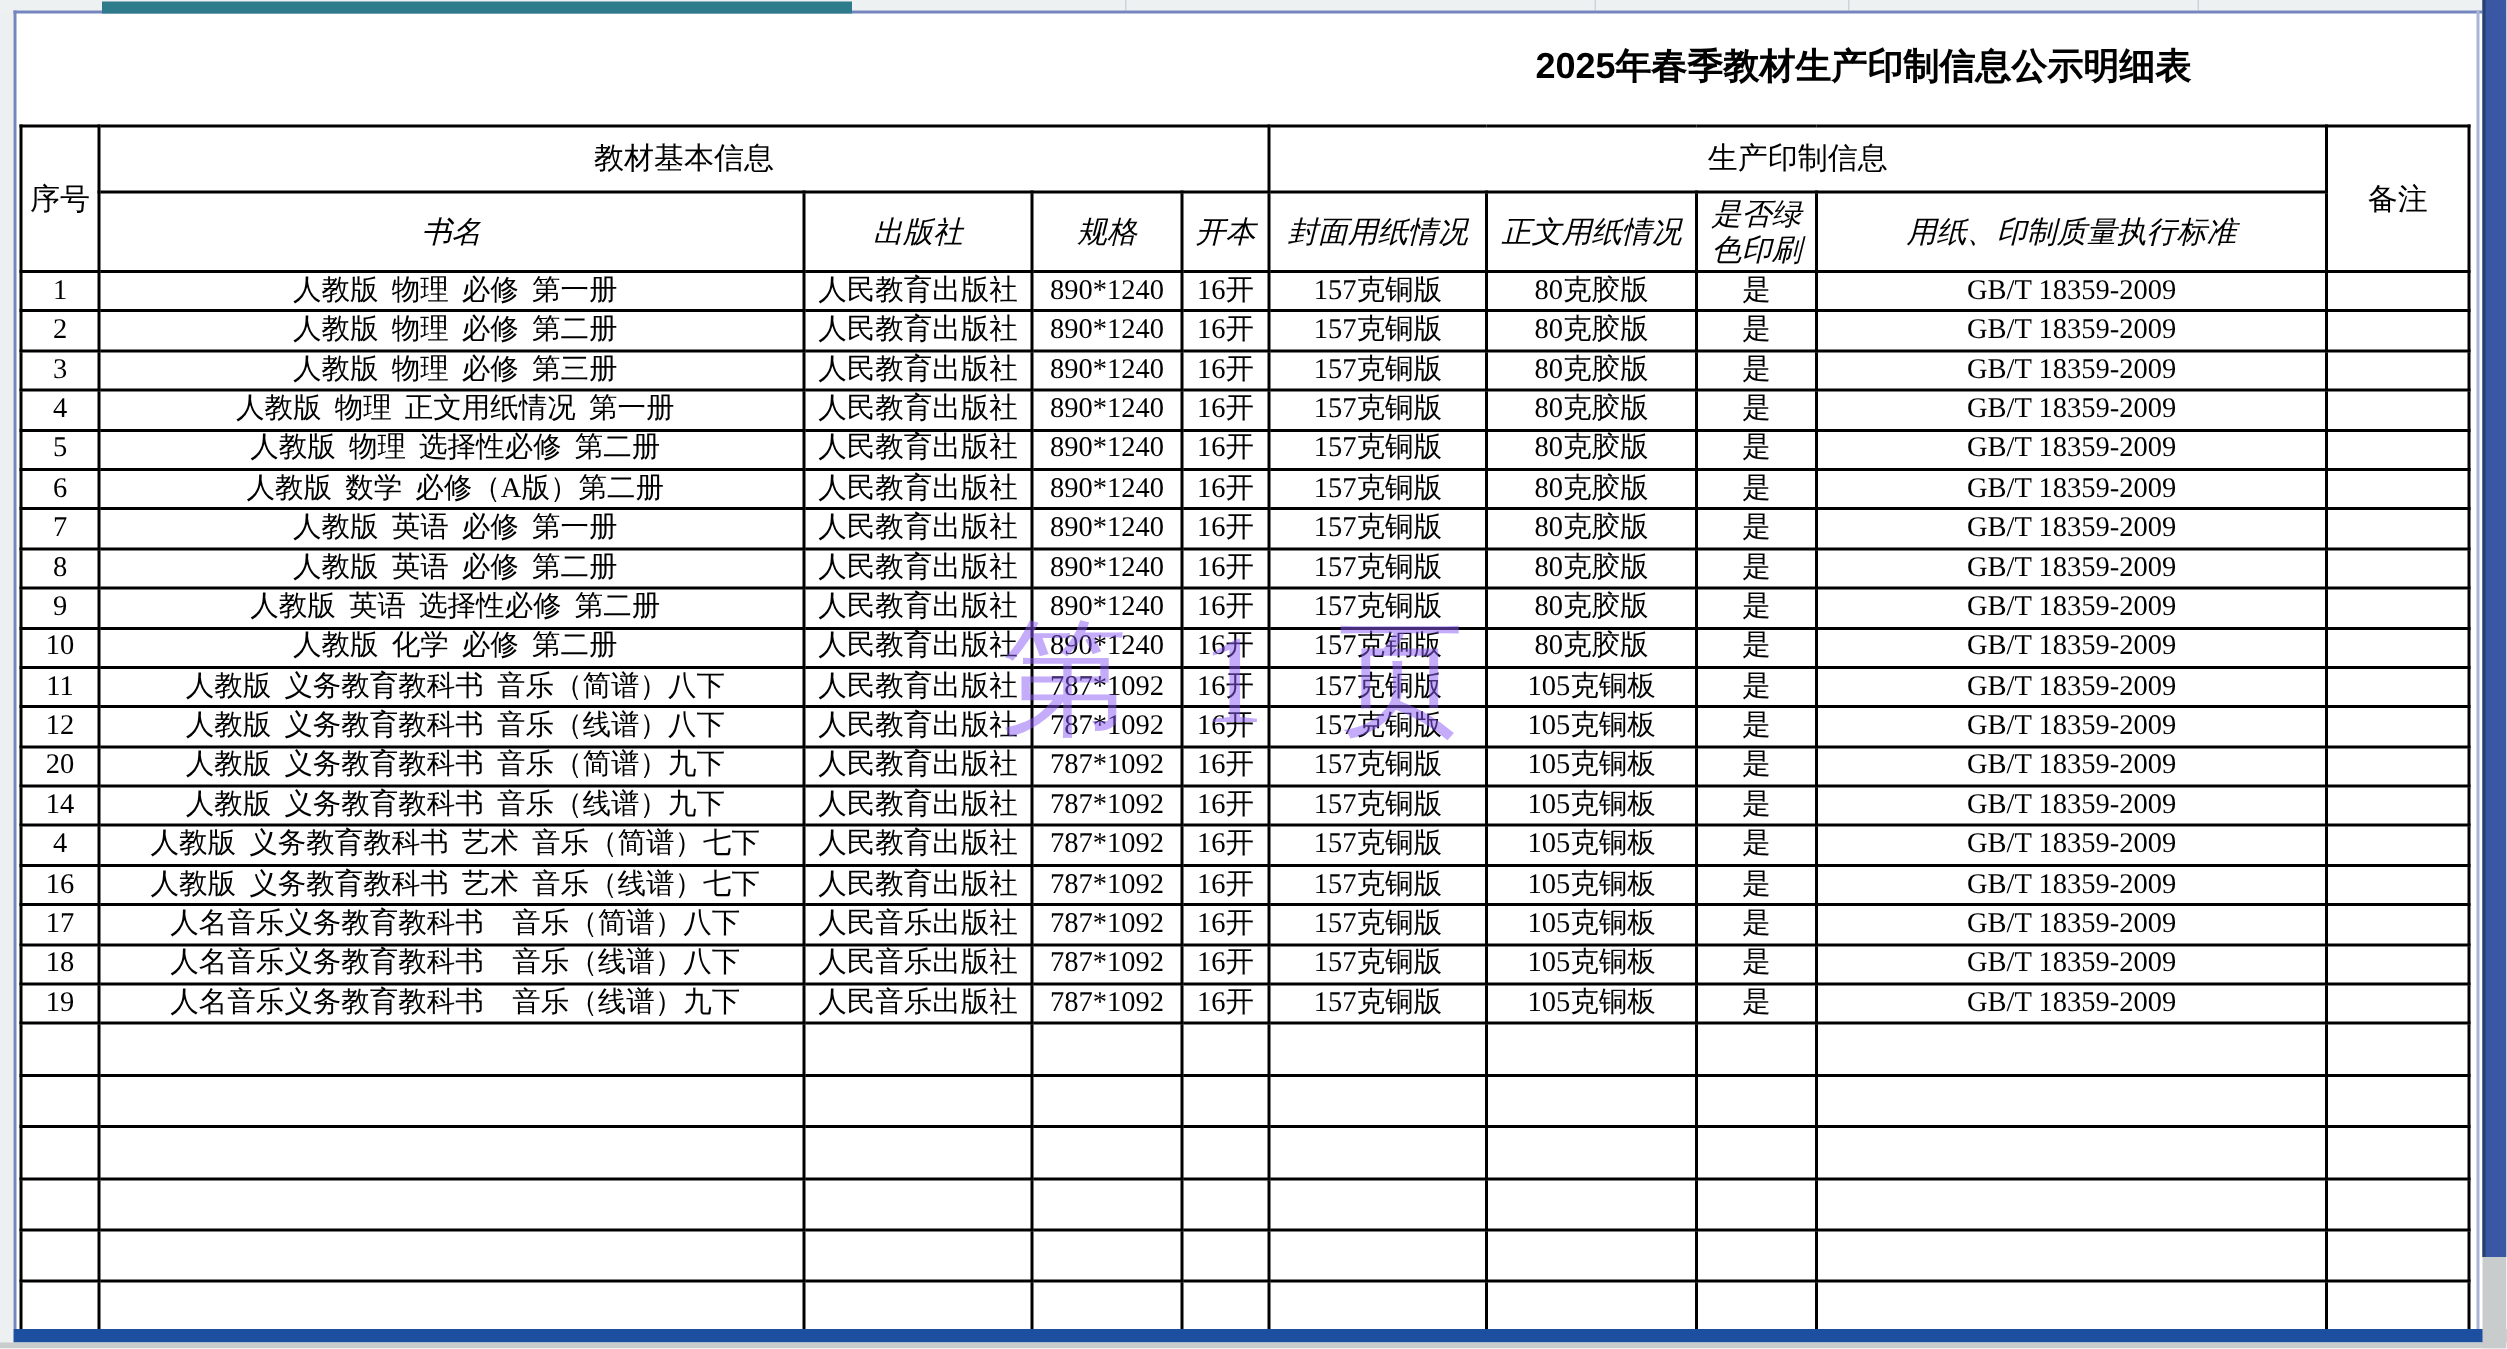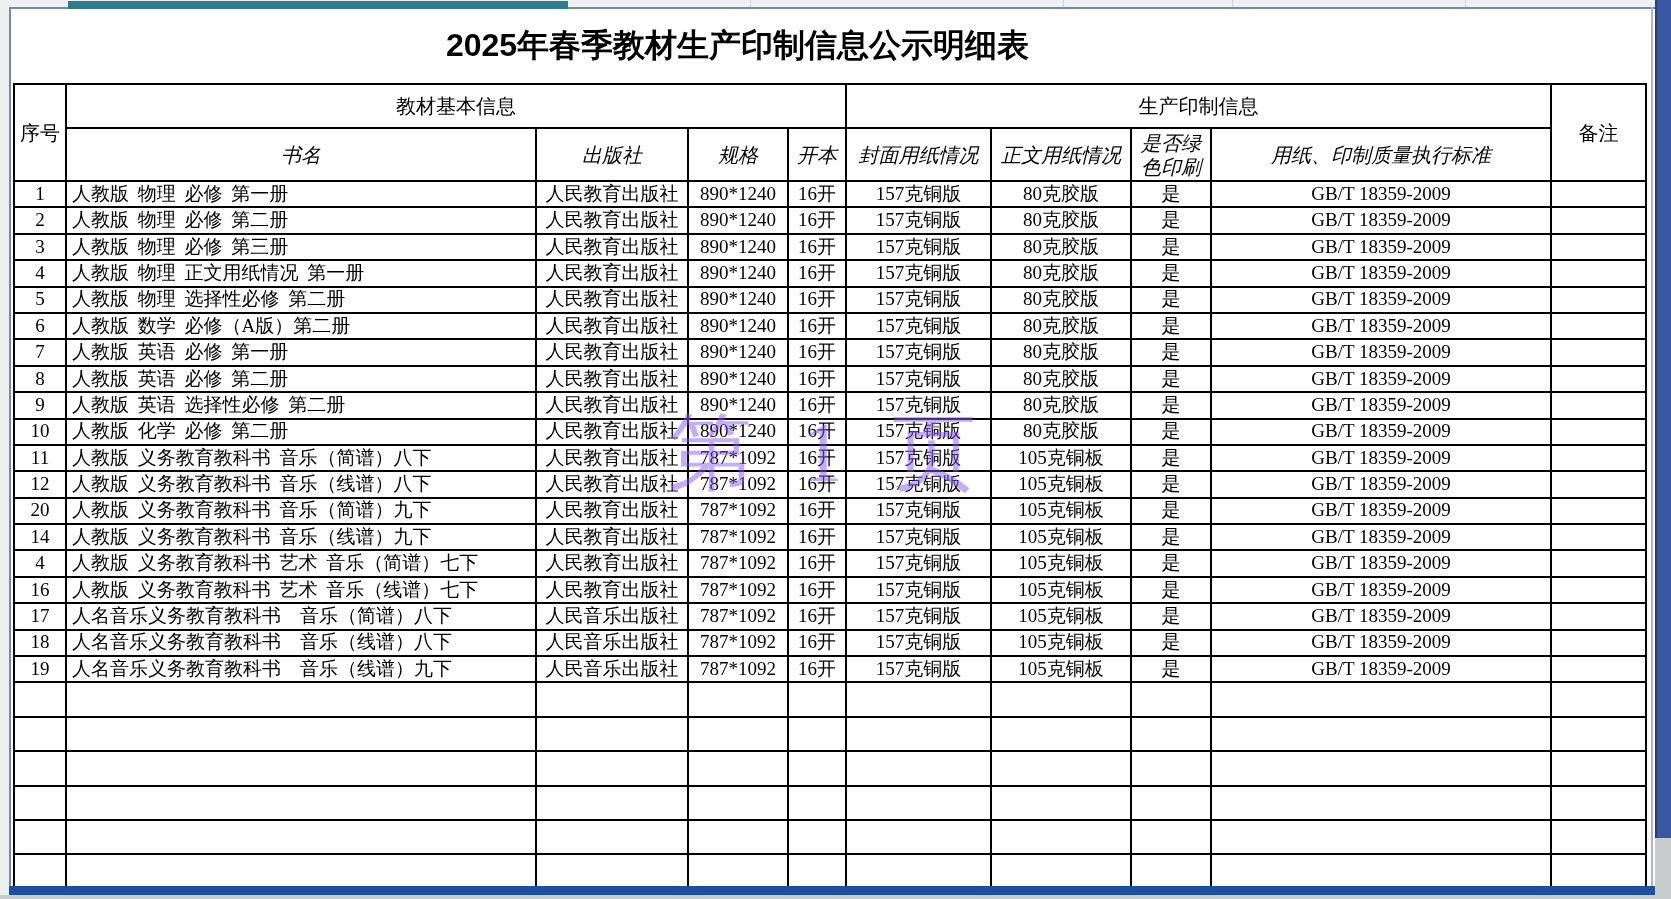--- a/index.html
+++ b/index.html
@@ -36,28 +36,28 @@
   }
   td,th{
     border:2px solid #000;padding:0;margin:0;
     font-weight:normal;color:#000;text-align:center;vertical-align:middle;
     font-size:19px;line-height:1.2;overflow:hidden;white-space:nowrap;
   }
   thead th{font-size:20px;white-space:normal;border-radius:14px;}
   tr.title-row td{border:none;height:75px;}
   td.title{
     font-family:"Liberation Sans","DejaVu Sans",sans-serif;
-    font-weight:bold;font-size:32px;color:#000;text-align:center;
+    font-weight:bold;font-size:24px;color:#000;text-align:right;
     padding-right:90px;white-space:nowrap;
   }
   tr.h1{height:44px;}
   tr.h2{height:53px;font-style:italic;}
   tbody tr{height:26.4px;}
   tbody tr.empty{height:34.4px;}
-  td.left{text-align:left;padding-left:5px;word-spacing:4px;}
+  td.left{text-align:center;padding-left:5px;word-spacing:4px;}
 </style>
 </head>
 <body>
 
 <div class="left-gutter"></div>
 <div class="top-strip">
   <div class="tick" style="left:750px"></div>
   <div class="tick" style="left:1063px"></div>
   <div class="tick" style="left:1232px"></div>
   <div class="tick" style="left:1465px"></div>

